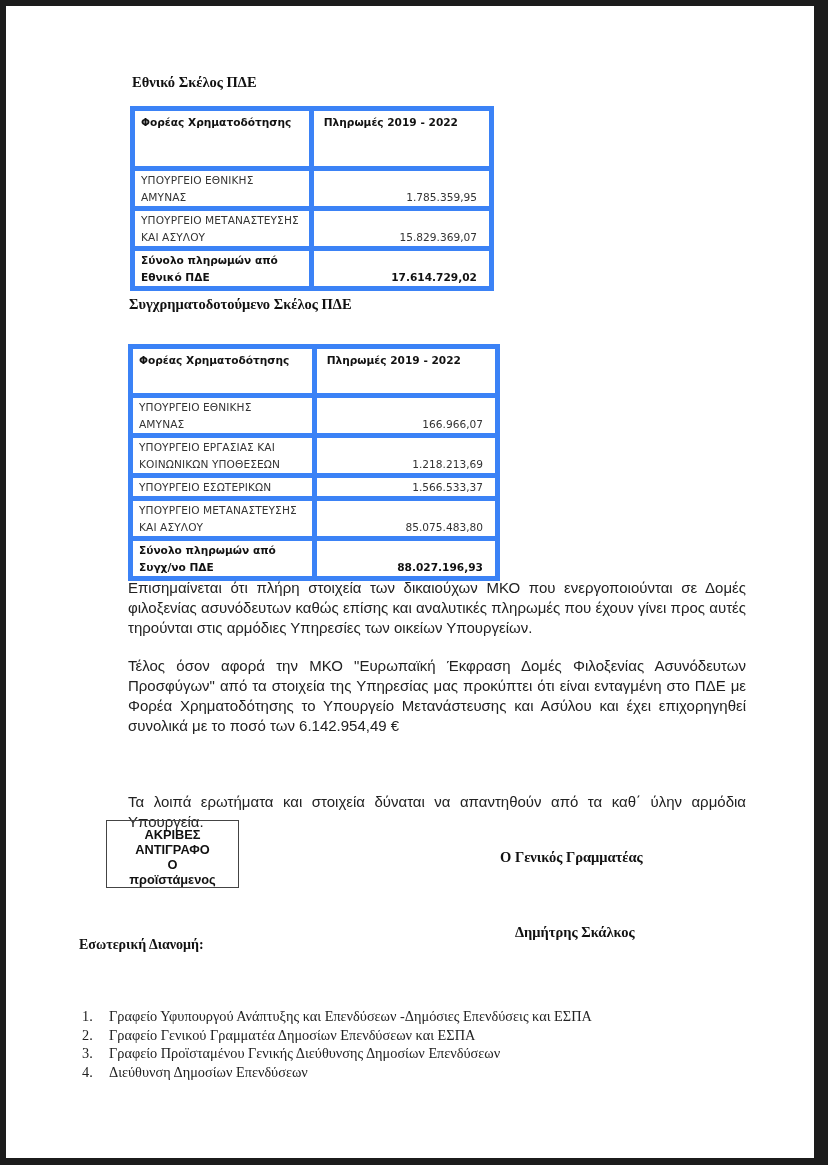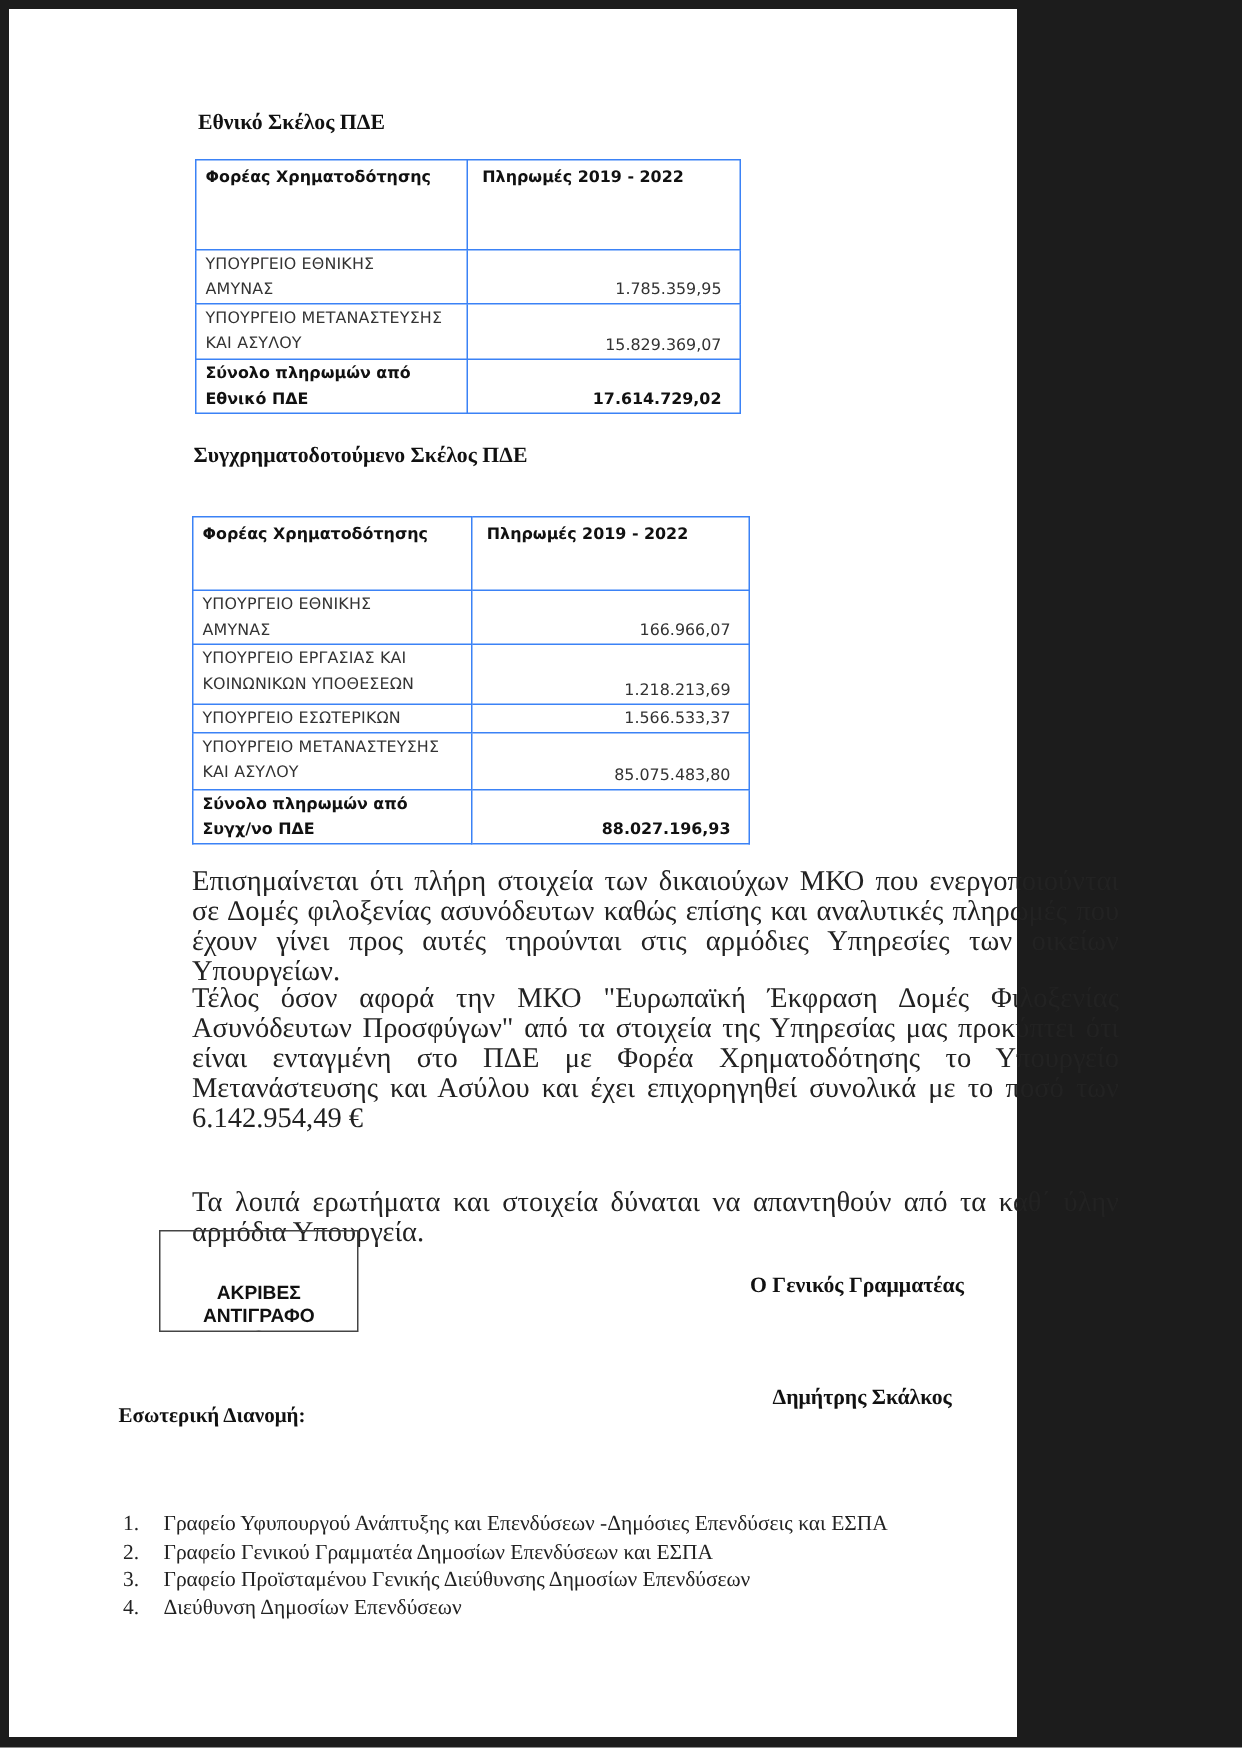--- a/index.html
+++ b/index.html
@@ -5,21 +5,21 @@
     html, body { margin: 0; padding: 0; }
     body {
       width: 828px; height: 1165px;
       background: #1c1c1c;
       position: relative;
       overflow: hidden;
     }
     .page {
       position: absolute;
       left: 6px; top: 6px;
-      width: 672px; height: 1152px;
+      width: 808px; height: 1152px;
       background: #ffffff;
       color: #1a1a1a;
     }
     .abs { position: absolute; }
 
     .section-title {
       font-family: "Liberation Serif", serif;
       font-weight: bold;
       font-size: 14.5px;
       color: #111;
@@ -27,63 +27,63 @@
     }
 
     table.pde {
       position: absolute;
       border-collapse: collapse;
       font-family: "DejaVu Sans", sans-serif;
       font-size: 10.6px;
       color: #333;
     }
     table.pde td {
-      border: 1px solid #3b82f6;
+      border: 5px solid #3b82f6;
       padding: 1px 3px 0 6px;
       vertical-align: top;
       line-height: 17px;
     }
     table.pde td.amt {
       text-align: right;
       vertical-align: bottom;
       padding-right: 12px;
     }
     table.pde tr.head td {
       font-weight: bold;
       color: #111;
       padding-top: 3px;
     }
     table.pde tr.head td.h2 { padding-left: 10px; }
     table.pde tr.total td { font-weight: bold; color: #111; }
     table.pde td.lbl { letter-spacing: 0.1px; }
 
     .para {
       position: absolute;
-      font-family: Liberation Serif, serif;
-      font-size: 19px;
+      font-family: Liberation Sans, sans-serif;
+      font-size: 15px;
       line-height: 20px;
       color: #222;
       text-align: justify;
       text-align-last: left;
     }
 
     .stamp {
       position: absolute;
       left: 100px; top: 814px;
       width: 131px; height: 66px;
       border: 1.5px solid #444;
       overflow: hidden;
       text-align: center;
       font-family: "Liberation Sans", sans-serif;
       font-weight: bold;
       font-size: 12.8px;
       line-height: 15px;
       color: #111;
     }
-    .stamp .inner { padding-top: 6px; margin-top: 27px; }
+    .stamp .inner { padding-top: 6px; }
     .stamp div { display: block; }
 
     .sig {
       position: absolute;
       font-family: Liberation Serif, serif;
       font-weight: bold;
       font-size: 14.5px;
       color: #111;
       white-space: nowrap;
     }

